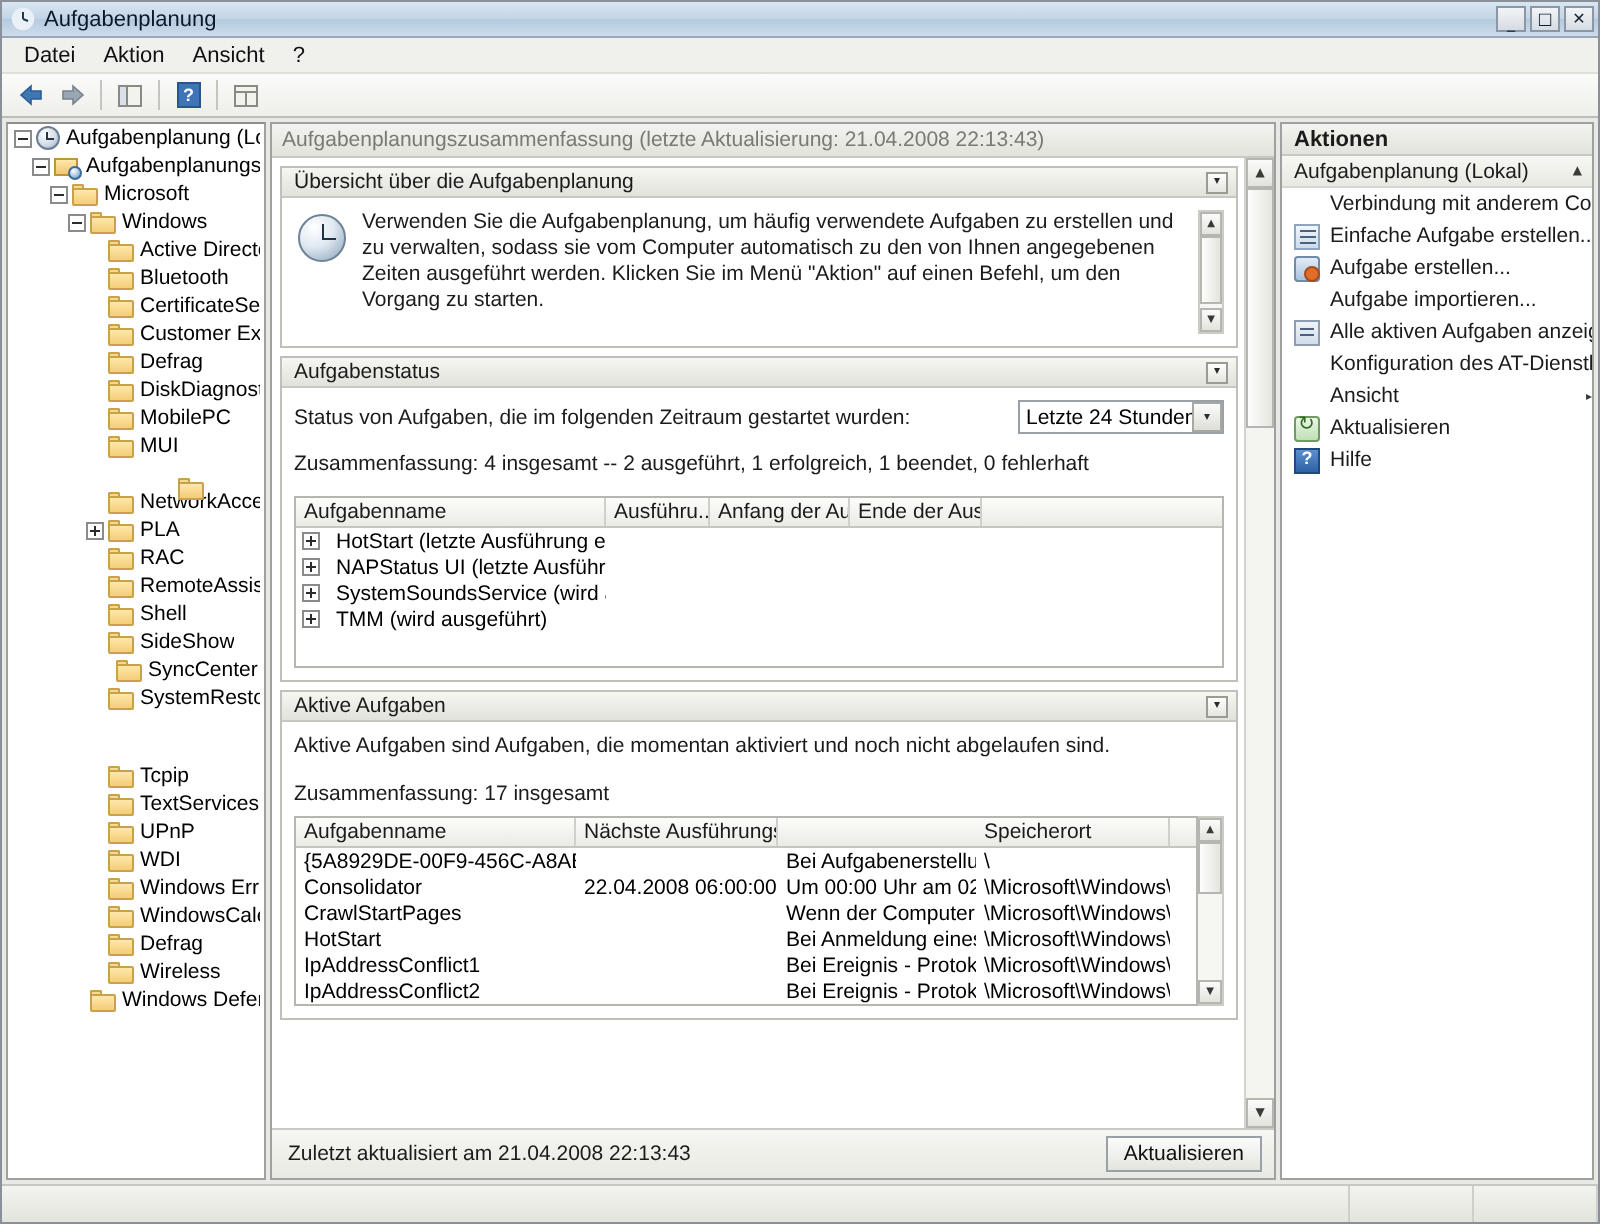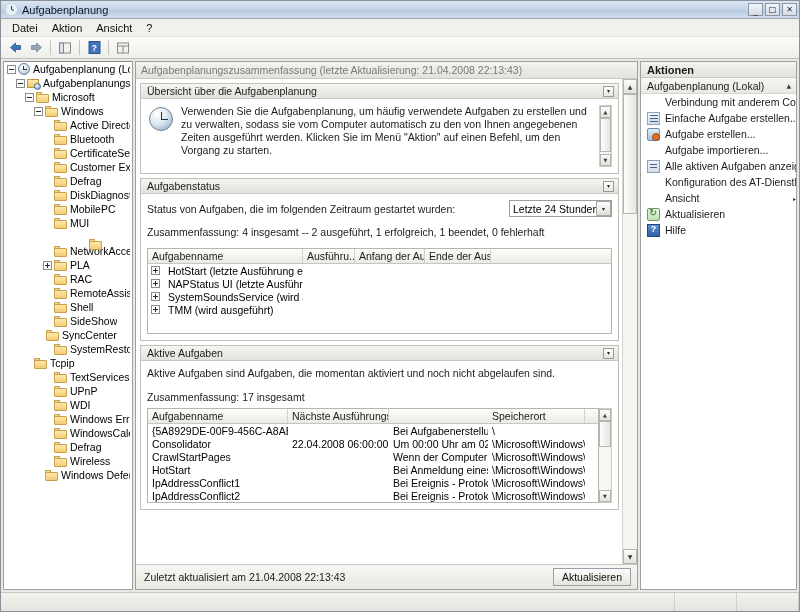--- a/index.html
+++ b/index.html
@@ -835,37 +835,37 @@
           <span class="tlabel">Shell</span>
         </div>
         <div class="tnode" style="padding-left: 39px;">
           <span class="twist none"></span>
           <span class="folder">
             <span class="ftab"></span>
             <span class="fbody"></span>
           </span>
           <span class="tlabel">SideShow</span>
         </div>
-        <div class="tnode" style="padding-left: 31px;">
+        <div class="tnode" style="padding-left: 43px;">
           <span class="twist none"></span>
           <span class="folder">
             <span class="ftab"></span>
             <span class="fbody"></span>
           </span>
           <span class="tlabel">SyncCenter</span>
         </div>
         <div class="tnode" style="padding-left: 39px;">
           <span class="twist none"></span>
           <span class="folder">
             <span class="ftab"></span>
             <span class="fbody"></span>
           </span>
           <span class="tlabel">SystemRestore</span>
         </div>
-        <div class="tnode" style="padding-left: 19px;">
+        <div class="tnode" style="padding-left: 39px; margin-top: 25px;">
           <span class="twist none"></span>
           <span class="folder">
             <span class="ftab"></span>
             <span class="fbody"></span>
           </span>
           <span class="tlabel">Tcpip</span>
         </div>
         <div class="tnode" style="padding-left: 39px;">
           <span class="twist none"></span>
           <span class="folder">

